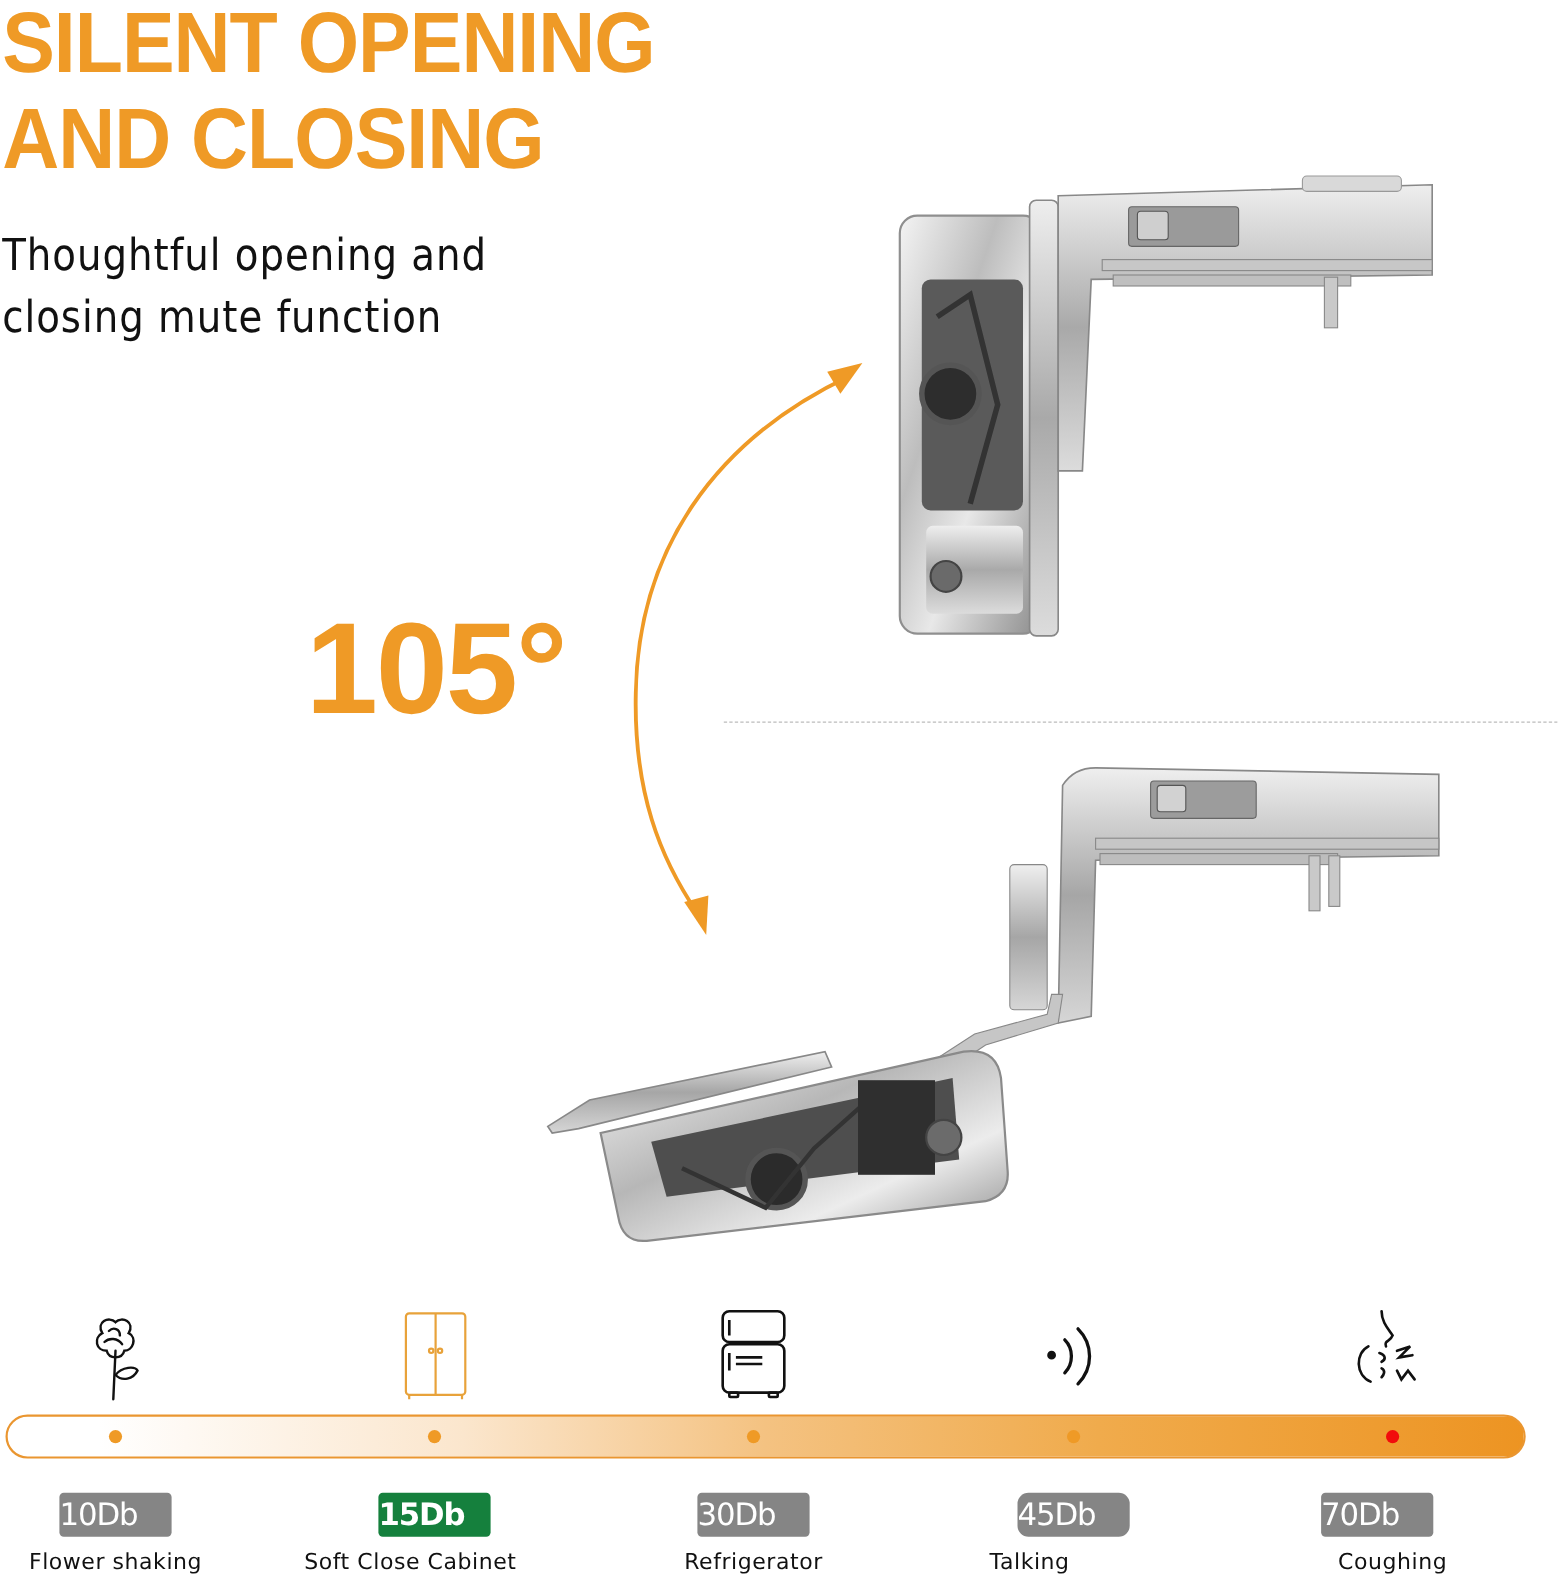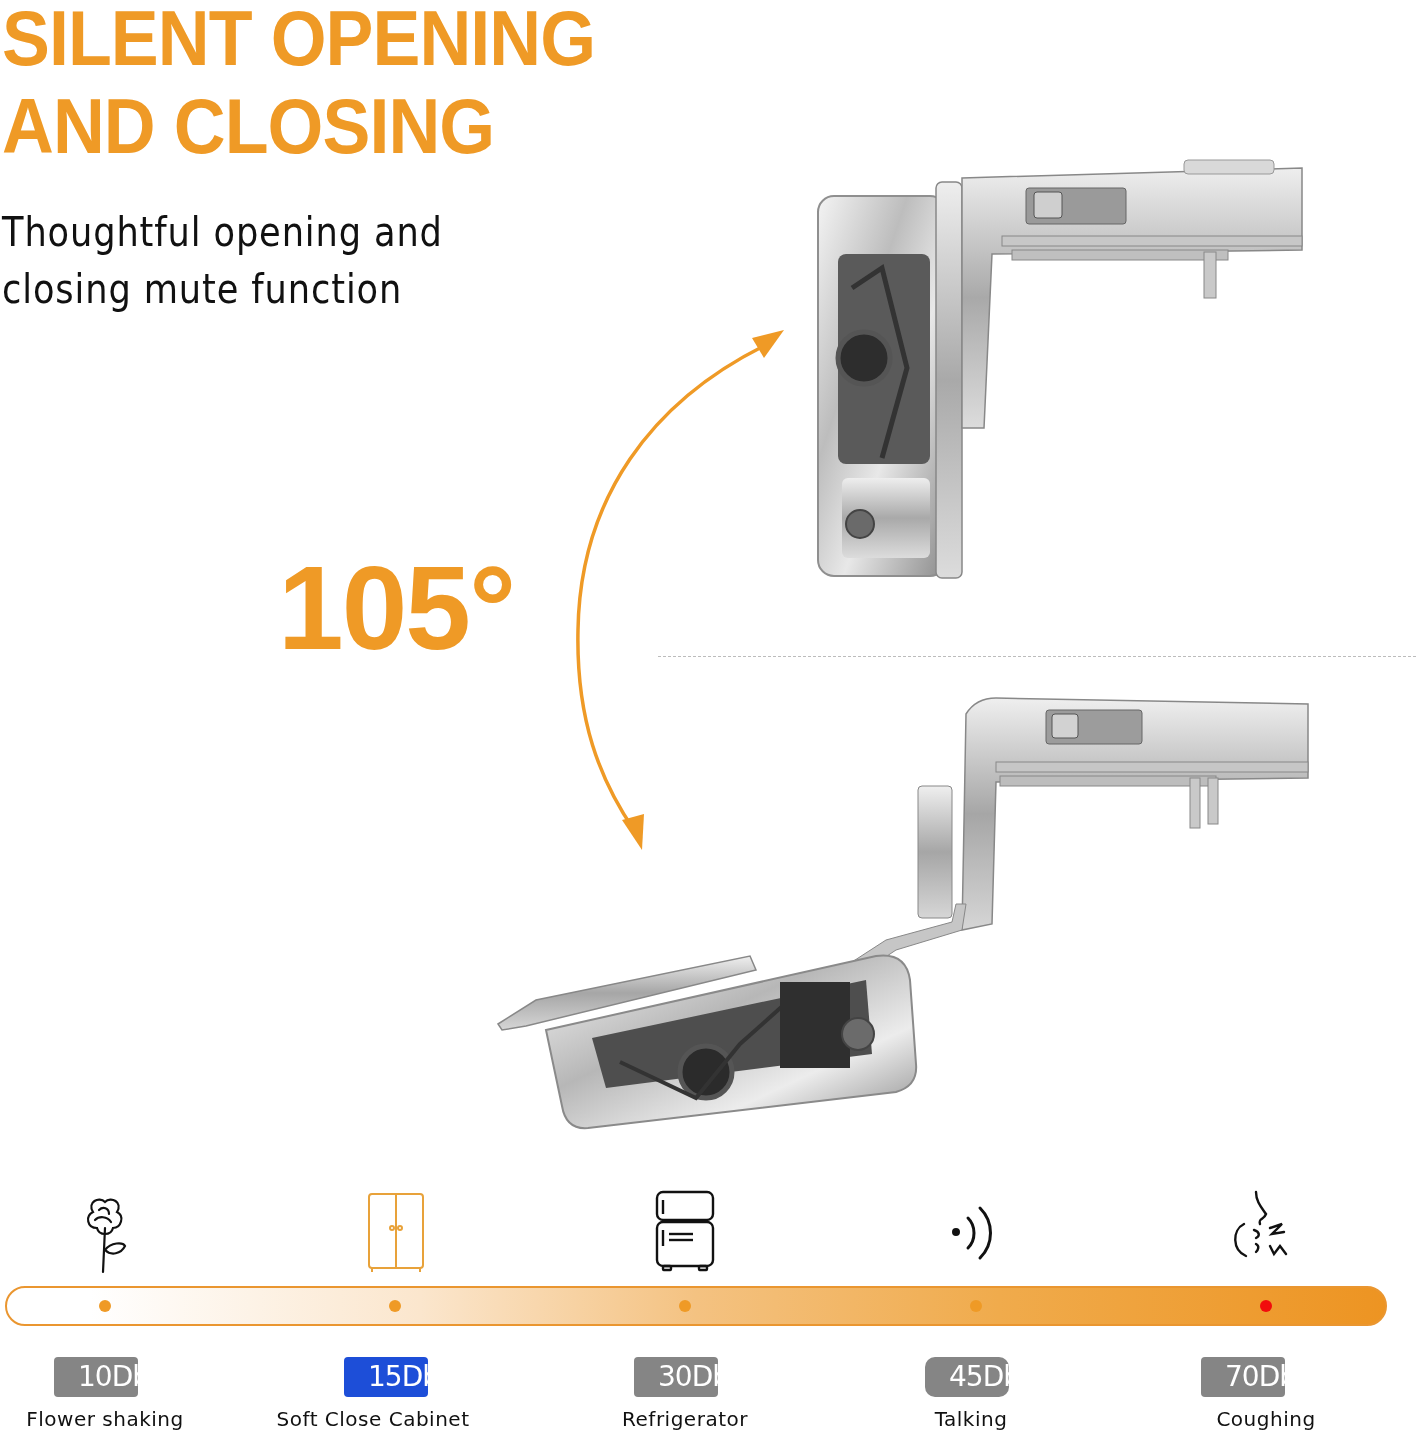--- a/index.html
+++ b/index.html
@@ -48,28 +48,27 @@
   }
   .scale-dot {
     position: absolute; top: 1300px; width: 12px; height: 12px; border-radius: 50%;
     background: #ef9a26; margin-left: -6px;
   }
   .scale-dot.alert { background: #f20c0c; }
 
   .level-icon { position: absolute; top: 1188px; width: 80px; height: 88px; margin-left: -40px; }
 
   .db-badge {
-    position: absolute; top: 1357px; width: 84px; height: 40px; margin-left: -51px;
+    position: absolute; top: 1357px; width: 102px; height: 40px; margin-left: -51px;
     border-radius: 4px; background: #858585; color: #fff;
     font-family: "DejaVu Sans", sans-serif; font-size: 28px; line-height: 40px;
     text-align: left; letter-spacing: -1px;
     transform-origin: center;
-    padding-left: 24px;
-  }
-  .db-badge.active { background: #1d4ed8; }
+  }
+  .db-badge.active { background: #15803d; font-weight: bold; }
   .db-label {
     position: absolute; top: 1404px; width: 240px; margin-left: -120px;
     text-align: center; font-family: "DejaVu Sans", sans-serif;
     font-size: 20px; line-height: 30px; color: #111; letter-spacing: 0.5px;
   }
 </style>
 </head>
 <body>
 
 <div class="headline">
@@ -224,14 +223,14 @@
 
 <div class="db-badge" style="left:105px;">10Db</div>
 <div class="db-badge active" style="left:395px;">15Db</div>
 <div class="db-badge" style="left:685px;">30Db</div>
 <div class="db-badge" style="left:976px;border-radius:10px;">45Db</div>
 <div class="db-badge" style="left:1252px;">70Db</div>
 
 <div class="db-label" style="left:105px;">Flower shaking</div>
 <div class="db-label" style="left:373px;">Soft Close Cabinet</div>
 <div class="db-label" style="left:685px;">Refrigerator</div>
-<div class="db-label" style="left:971px;">Talking</div>
+<div class="db-label" style="left:936px;">Talking</div>
 <div class="db-label" style="left:1266px;text-align:center;">Coughing</div>
 
 </body></html>

